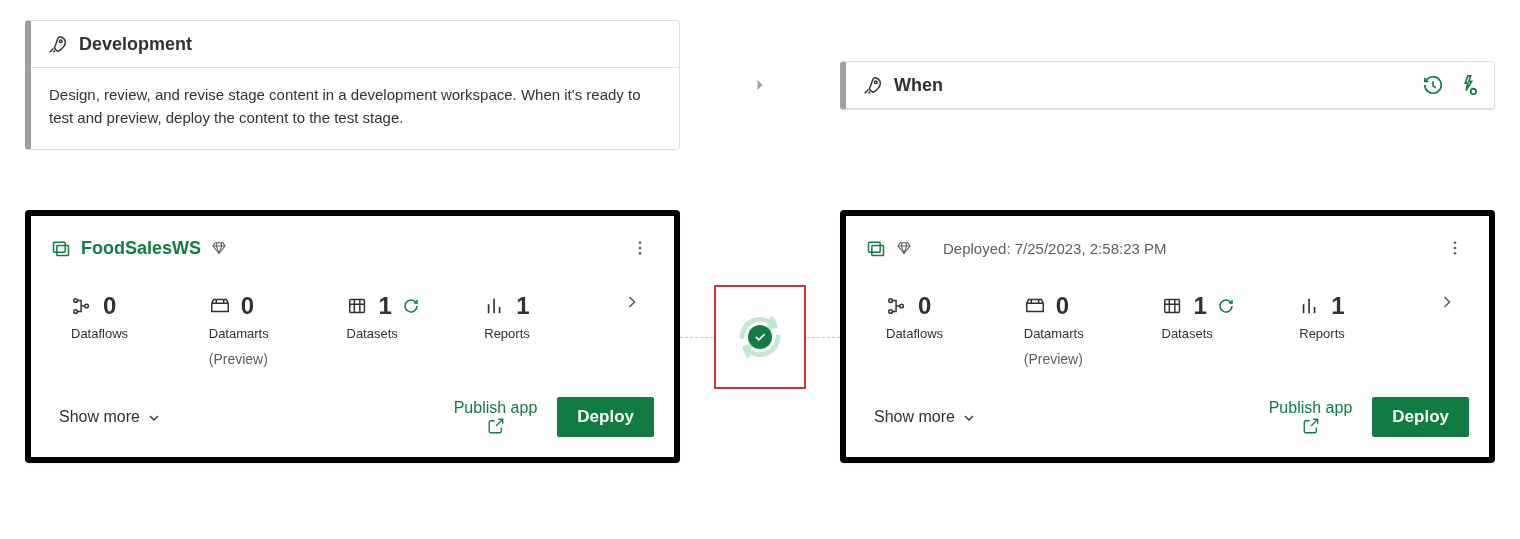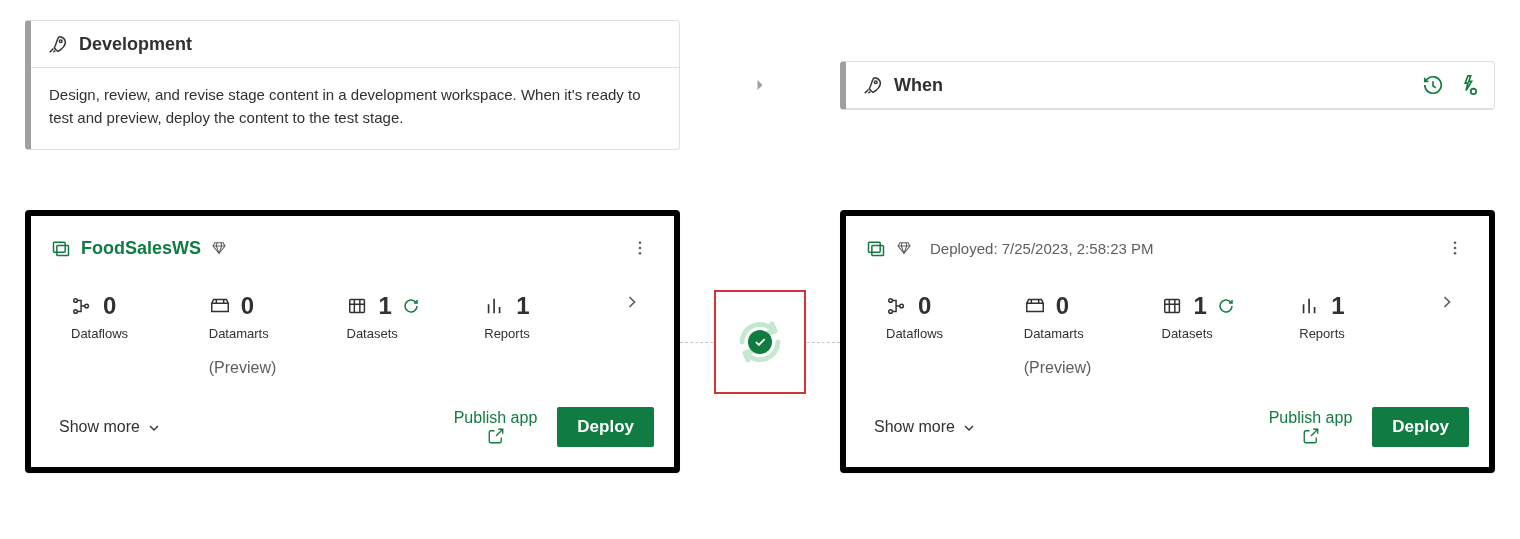--- a/index.html
+++ b/index.html
@@ -83,21 +83,21 @@
       gap: 10px;
     }
     .ws-name {
       color: #107c41;
       font-weight: 600;
       font-size: 18px;
     }
     .ws-deployed {
       color: #605e5c;
       font-size: 15px;
-      margin-left: 8px;
+      margin-left: 21px;
     }
     .ws-header-more {
       margin-left: auto;
       width: 28px;
       height: 28px;
       display: flex;
       align-items: center;
       justify-content: center;
       cursor: pointer;
       color: #605e5c;
@@ -121,23 +121,23 @@
       font-weight: 600;
       color: #323130;
       margin-left: 4px;
     }
     .metric-label {
       font-size: 13px;
       color: #323130;
       margin-top: 6px;
     }
     .metric-sub {
-      font-size: 16px;
+      font-size: 14px;
       color: #605e5c;
-      margin-top: 18px;
+      margin-top: 10px;
     }
     .metric-chevron {
       display: flex;
       align-items: center;
       color: #605e5c;
       cursor: pointer;
       padding-right: 4px;
     }
     .ws-footer {
       display: flex;

